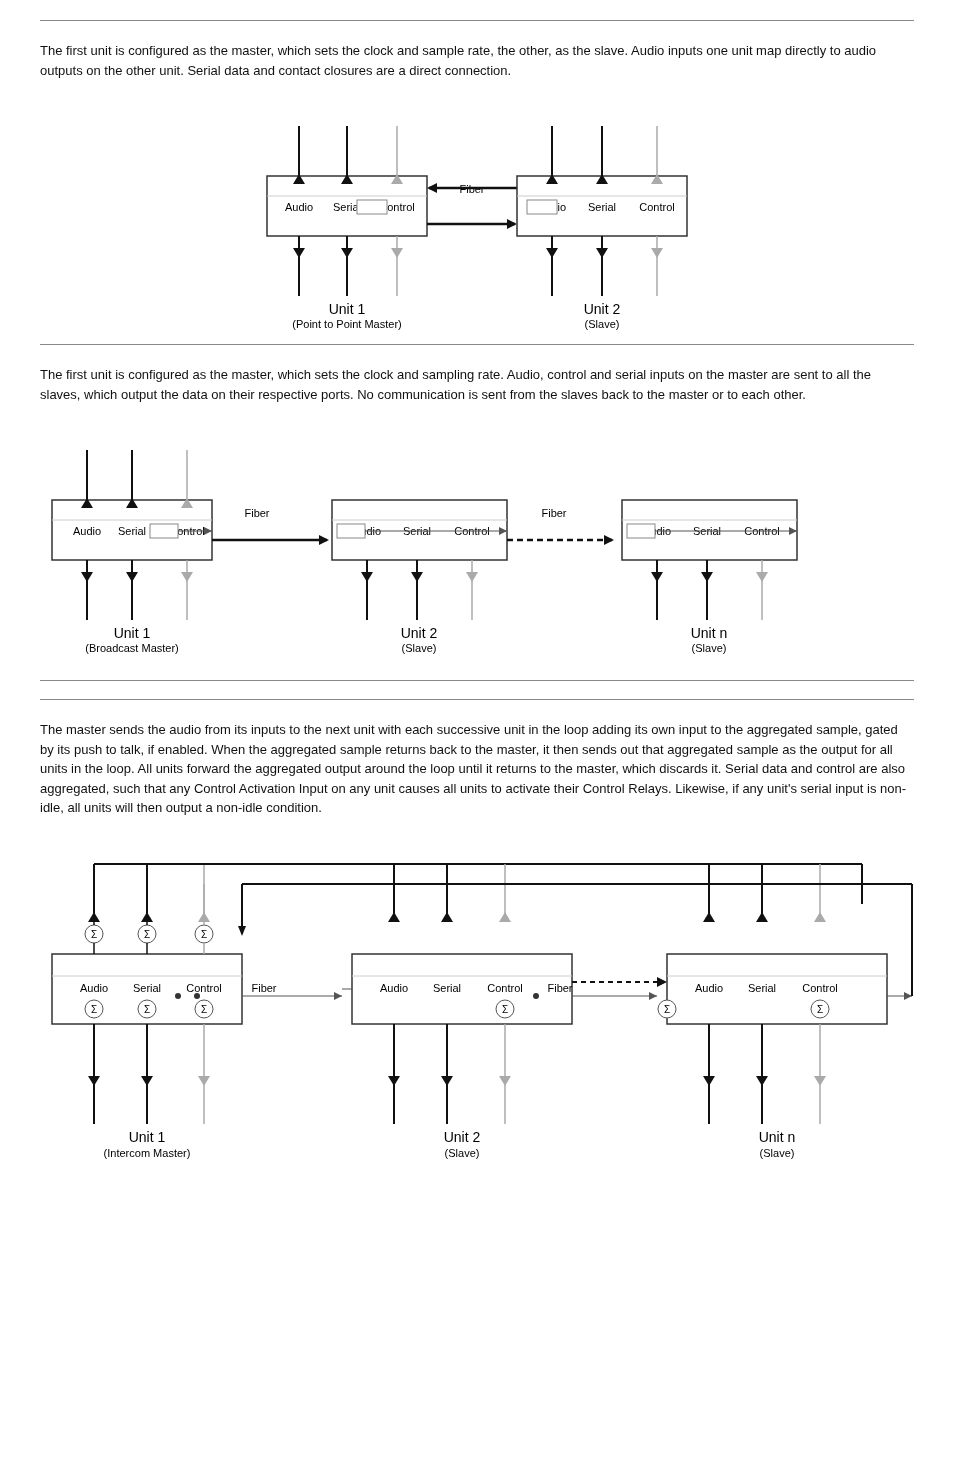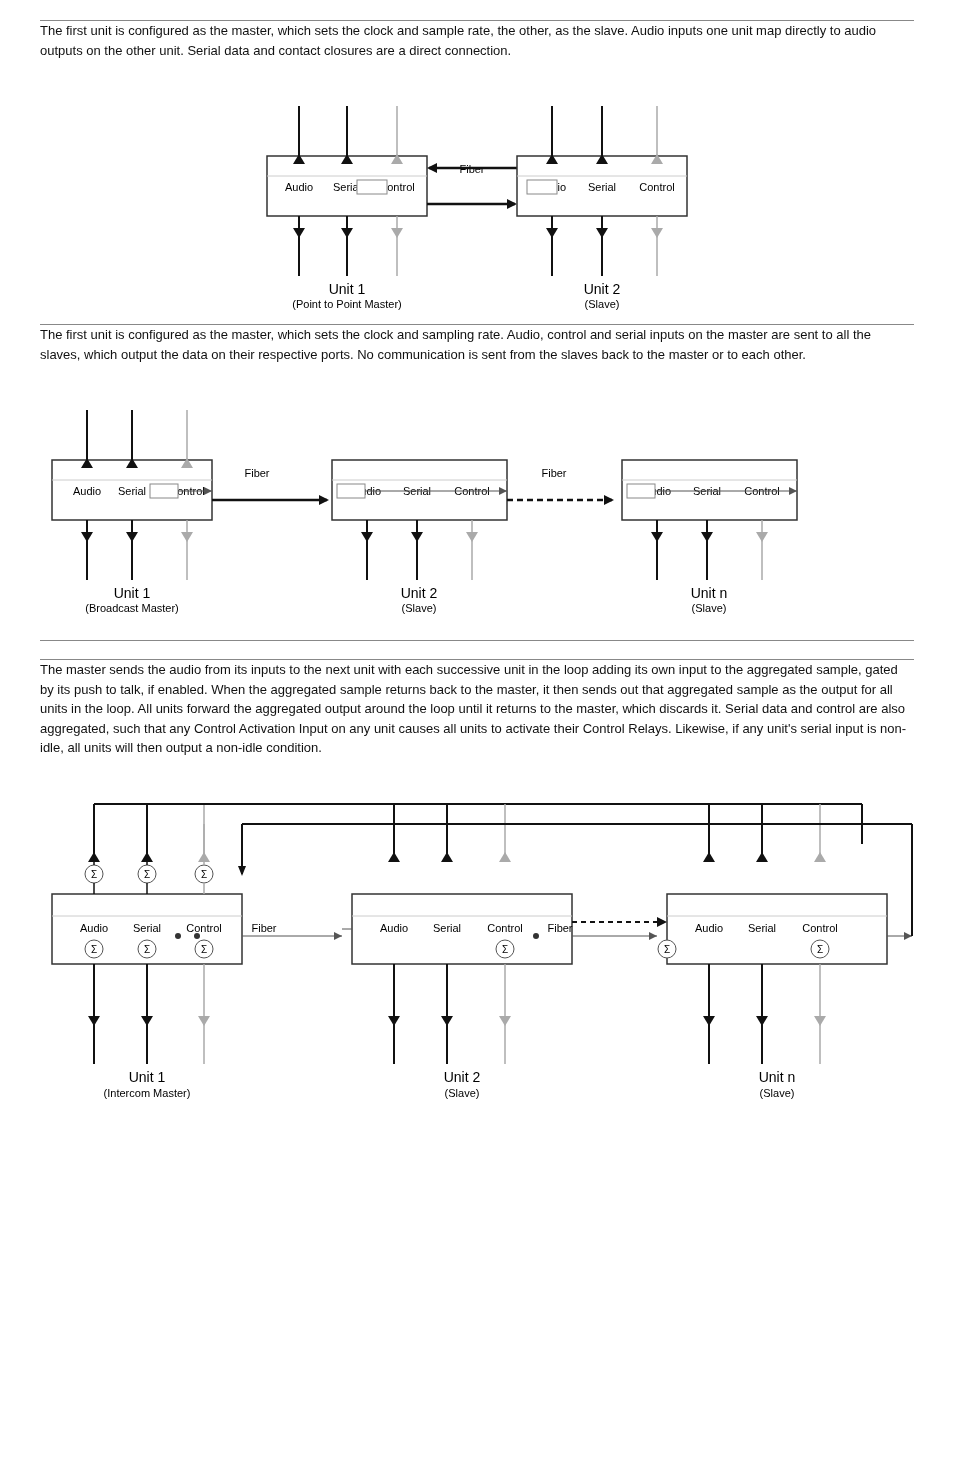--- a/index.html
+++ b/index.html
@@ -8,21 +8,21 @@
       font-family: Arial, Helvetica, sans-serif;
       font-size: 13px;
       color: #111;
       width: 954px;
       min-height: 1475px;
       padding: 20px 40px;
     }
 
     .section {
       border-top: 1px solid #888;
-      padding-top: 0;
+      padding-top: 20px;
       margin-bottom: 18px;
     }
 
     .desc-text {
       line-height: 1.5;
       margin-bottom: 16px;
       font-size: 13px;
     }
 
     

